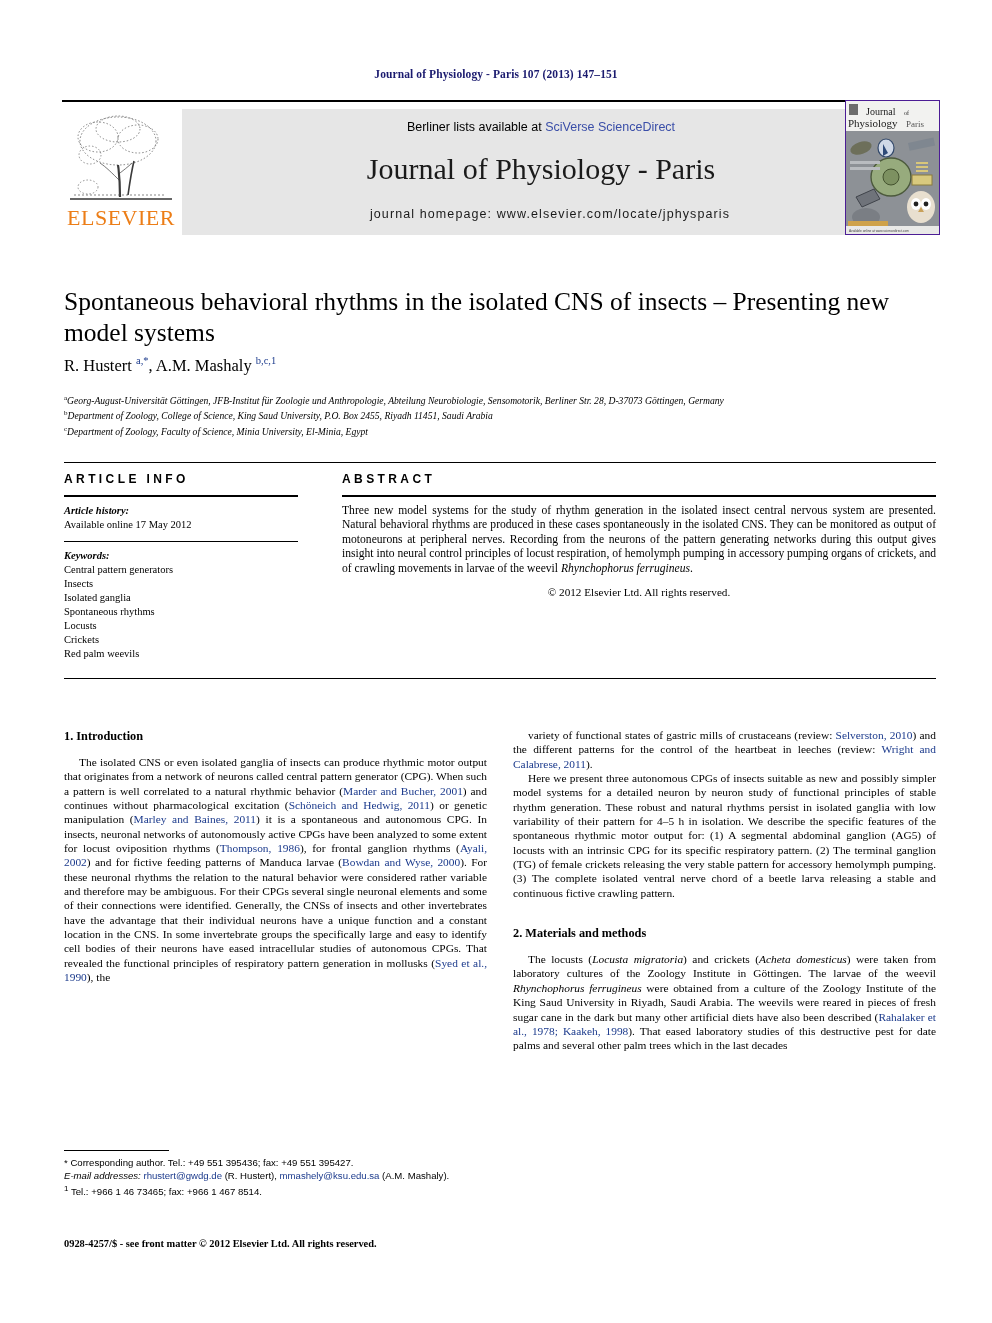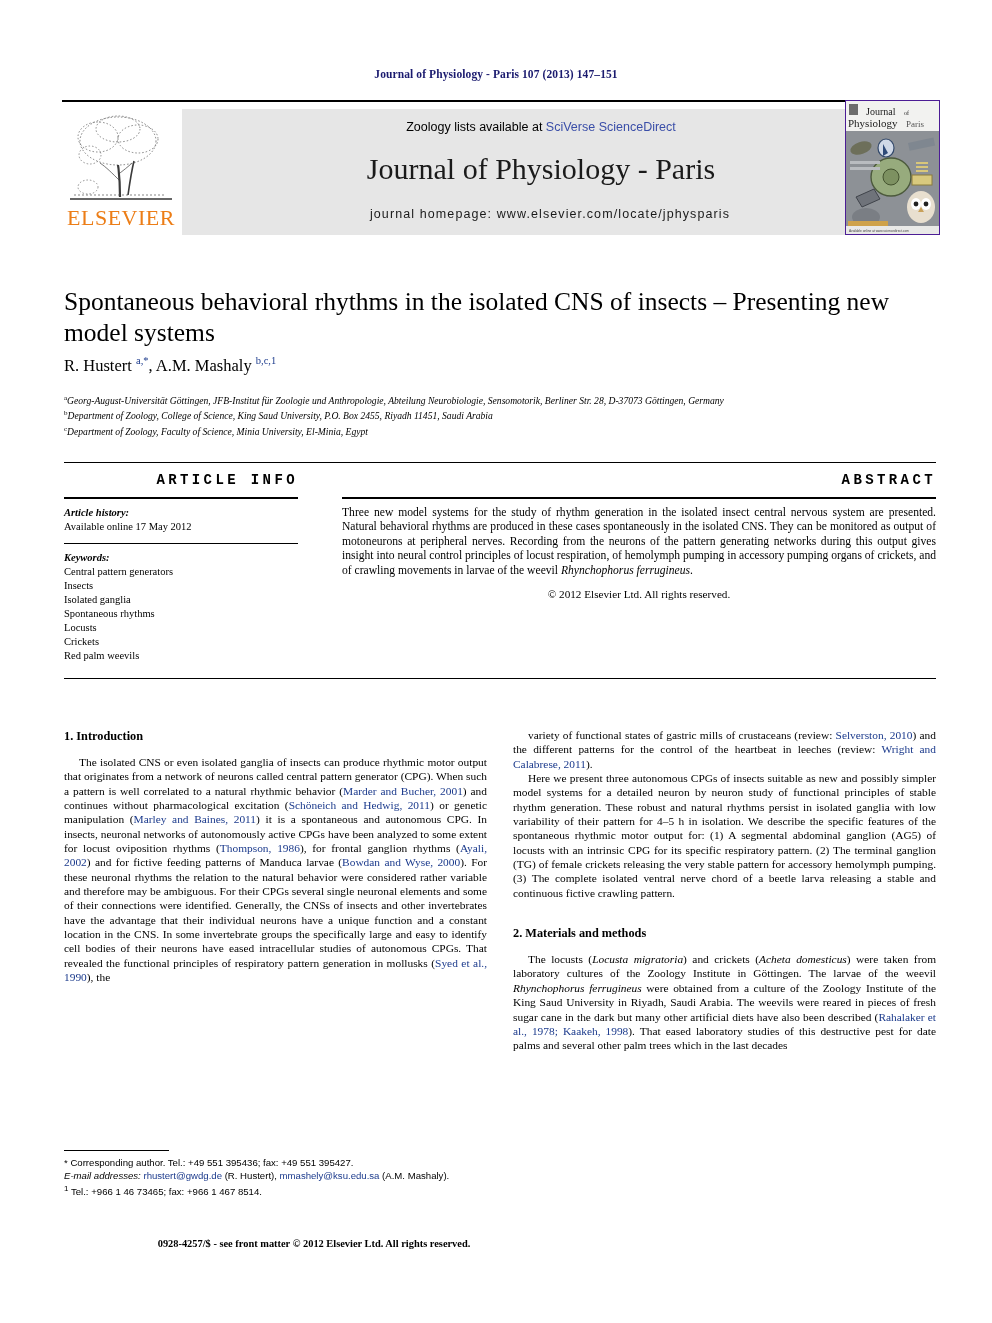--- a/index.html
+++ b/index.html
@@ -182,27 +182,26 @@
     position: absolute;
     left: 64px; top: 472px;
     width: 234px;
   }
   .abs-col {
     position: absolute;
     left: 342px; top: 472px;
     width: 594px;
   }
   .sec-head {
-    font-family: Liberation Mono, monospace;
+    font-family: Liberation Sans, sans-serif;
     font-weight: bold;
-    font-size: 14px;
+    font-size: 12px;
     letter-spacing: 3.4px;
     color: #000;
     margin: 0 0 9px 0;
-    text-align: right;
   }
   .thin-rule {
     width: 100%;
     height: 2px;
     background: #000;
     margin: 0 0 7px 0;
   }
   .info-label {
     font-family: "Liberation Serif", serif;
     font-style: italic;
@@ -290,21 +289,20 @@
   .mail { color: #1b3a8c; }
 
   
   .bottom-matter {
     position: absolute;
     left: 64px; top: 1237px;
     width: 500px;
     font-family: "Liberation Serif", serif;
     font-size: 10.4px;
     line-height: 13.6px;
-    text-align: center;
   }
   .bottom-matter .issn { font-weight: bold; }
   .bottom-matter .doi { color: #1b3a8c; }
 </style>
 </head>
 <body>
 
 <div class="page">
 
   <div class="running-head">Journal of Physiology - Paris 107 (2013) 147–151</div>
@@ -331,21 +329,21 @@
             <path d="M2 88 H104" stroke="#333" stroke-width="1.4"></path>
             <path d="M6 84 H98" stroke="#555" stroke-dasharray="2 2"></path>
           </g>
         </svg>
       </div>
       <div class="elsevier-word">ELSEVIER</div>
     </div>
 
     <div class="banner">
       <div class="banner-contents">
-        <span>Zoology lists available at </span><a href="#">SciVerse ScienceDirect</a>
+        <span>Berliner lists available at </span><a href="#">SciVerse ScienceDirect</a>
       </div>
       <div class="banner-title">Journal of Physiology - Paris</div>
       <div class="banner-homepage">journal homepage: www.elsevier.com/locate/jphysparis</div>
     </div>
   </div>
 
   <div class="cover-thumb">
     <svg width="93" height="133" viewBox="0 0 93 133">
       <rect x="0" y="0" width="93" height="133" fill="#9a9ea2"></rect>
       <rect x="0" y="0" width="93" height="30" fill="#f2f2f0"></rect>

